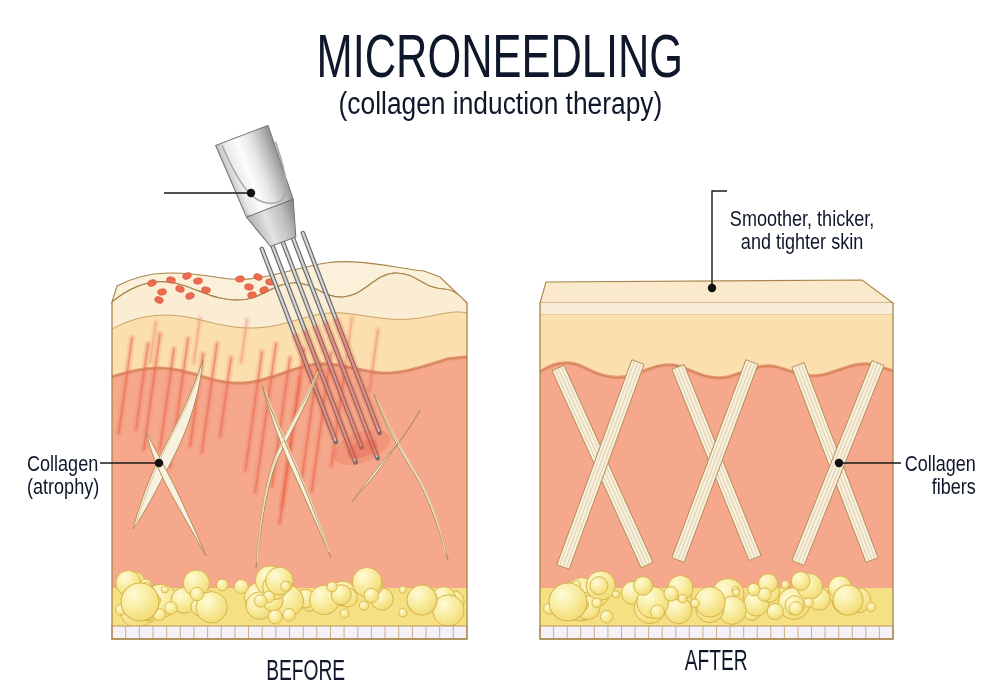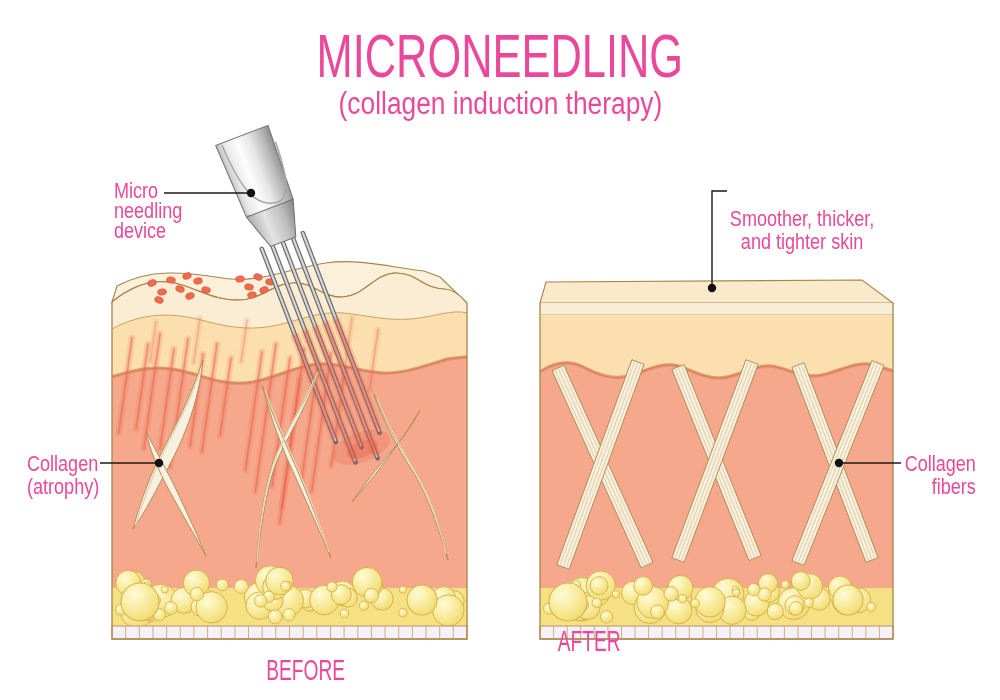--- a/index.html
+++ b/index.html
@@ -1,36 +1,36 @@
 <!DOCTYPE html>
 <html><head>
 <meta charset="utf-8">
 <style>
   html,body{margin:0;padding:0;background:#fff;}
   #stage{position:relative;width:1000px;height:700px;background:#fff;overflow:hidden;
-         font-family:"Liberation Sans", sans-serif;color:#ec4899;}
+         font-family:"Liberation Sans", sans-serif;color:#0f172a;}
   #art{position:absolute;left:0;top:0;}
   .txt{position:absolute;white-space:nowrap;}
   .cond{display:inline-block;transform-origin:0 0;}
   #title{left:0;right:0;top:20px;text-align:center;font-size:62px;letter-spacing:0px;}
   #title .cond{transform:scaleX(.70);transform-origin:50% 0;}
   #subtitle{left:0;right:0;top:86px;text-align:center;font-size:31px;}
   #subtitle .cond{transform:scaleX(.85);transform-origin:50% 0;}
   .lbl{font-size:22px;line-height:23px;}
   #lbl-device{left:114px;top:181px;line-height:20px;}
   #lbl-device .cond{transform:scaleX(.82);}
   #lbl-atrophy{left:27px;top:452px;}
   #lbl-atrophy .cond{transform:scaleX(.82);}
   #lbl-smoother{left:712px;top:182px;width:180px;text-align:center;margin-top:25px;}
   #lbl-smoother .cond{transform:scaleX(.82);transform-origin:50% 0;}
   #lbl-fibers{left:880px;top:452px;width:96px;text-align:right;}
   #lbl-fibers .cond{transform:scaleX(.82);transform-origin:100% 0;}
   .caption{font-size:30px;}
   #cap-before{left:128px;top:653px;width:355px;text-align:center;}
-  #cap-after{left:540px;top:624px;width:353px;text-align:left;}
+  #cap-after{left:540px;top:643px;width:353px;text-align:center;}
   .caption .cond{transform:scaleX(.64);transform-origin:50% 0;}
 </style>
 </head>
 <body>
 
 <div id="stage">
 
 <svg id="art" width="1000" height="700" viewBox="0 0 1000 700">
   <defs>
     <linearGradient id="bodyg" x1="0" y1="0" x2="1" y2="0">
@@ -449,27 +449,20 @@
     <circle cx="251" cy="193" r="4.2"></circle>
     <circle cx="159" cy="463" r="4.2"></circle>
     <circle cx="712" cy="288" r="4.2"></circle>
     <circle cx="839" cy="463" r="4.2"></circle>
   </g>
 </svg>
 
 <div id="title" class="txt"><span class="cond">MICRONEEDLING</span></div>
 <div id="subtitle" class="txt"><span class="cond">(collagen induction therapy)</span></div>
 
-<div id="lbl-device" class="txt lbl">
-  <span class="cond">
-    <div>Micro</div>
-    <div>needling</div>
-    <div>device</div>
-  </span>
-</div>
 
 <div id="lbl-atrophy" class="txt lbl">
   <span class="cond">
     <div>Collagen</div>
     <div>(atrophy)</div>
   </span>
 </div>
 
 <div id="lbl-smoother" class="txt lbl">
   <span class="cond">

